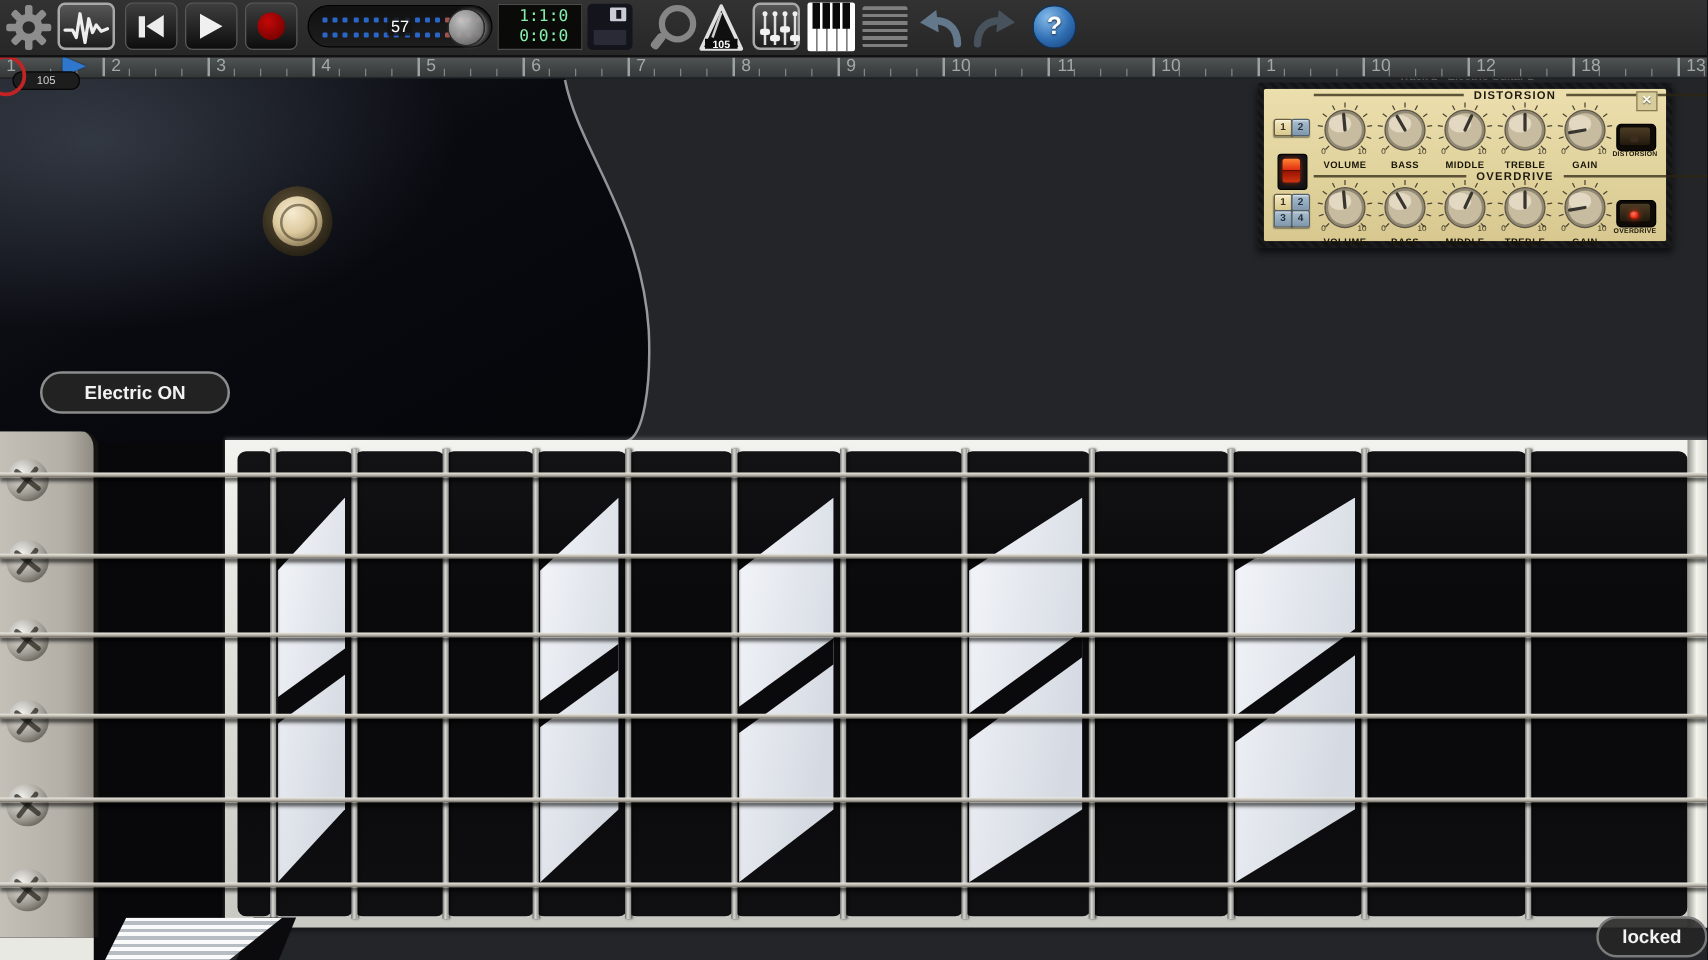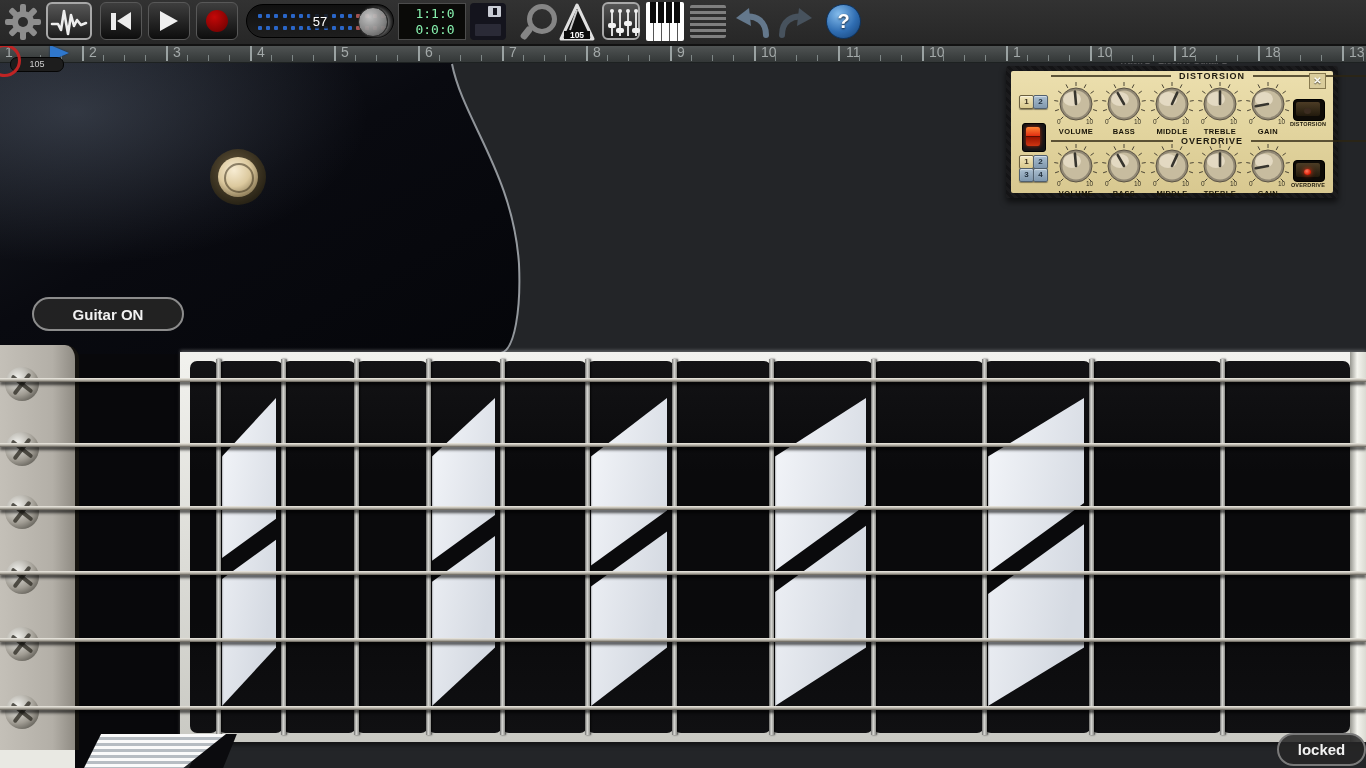--- a/index.html
+++ b/index.html
@@ -417,21 +417,21 @@
         <div class="fretwire" style="left: 909px;"></div>
         <div class="fretwire" style="left: 1040px;"></div>
         <div id="nut"></div>
       </div>
 
     <div id="pickup"></div>
     <div id="pickup-base"></div>
     <div id="bridge-shadow"></div>
     <div id="bridge"></div>
 
-    <div class="pill" id="bending-pill">Guitar ON</div>
+    <div class="pill" id="bending-pill">Electric ON</div>
     <div class="pill" id="locked-pill">locked</div>
 
     <div id="amp-wrap">
       <div id="amp-title">Track 2 - Electric Guitar 2</div>
       <div id="amp-frame">
         <div id="amp-face">
           <div id="amp-close">✕</div>
         <div class="amp-header" style="top: 0px; padding-left: 40px; padding-right: 46px;">
               <div class="line"></div>
               <div class="txt">DISTORSION</div>

